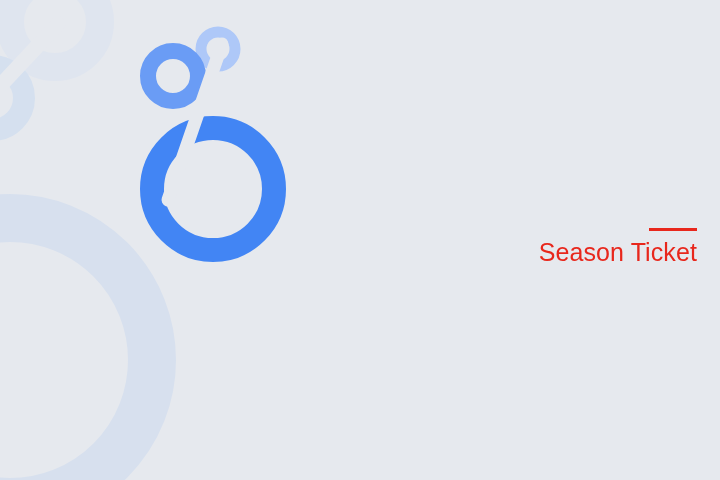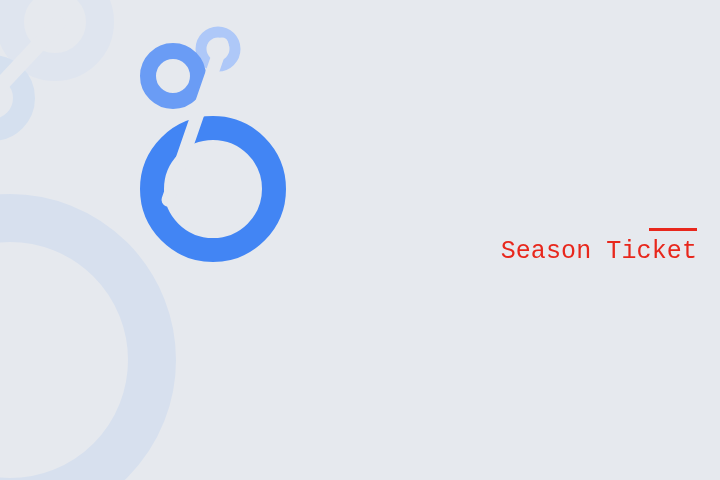--- a/index.html
+++ b/index.html
@@ -39,21 +39,21 @@
   }
   #title-rule {
     display: block;
     margin: 0 0 6px auto;
     width: 48px;
     height: 3px;
     background: #e8271c;
   }
   #title-text {
     display: block;
-    font-family: Liberation Mono, monospace;
+    font-family: Liberation Sans, sans-serif;
     font-size: 25px;
     font-weight: 400;
     line-height: 30px;
     color: #e8271c;
     white-space: nowrap;
     letter-spacing: 0.1px;
   }
 </style>
 </head>
 <body>

